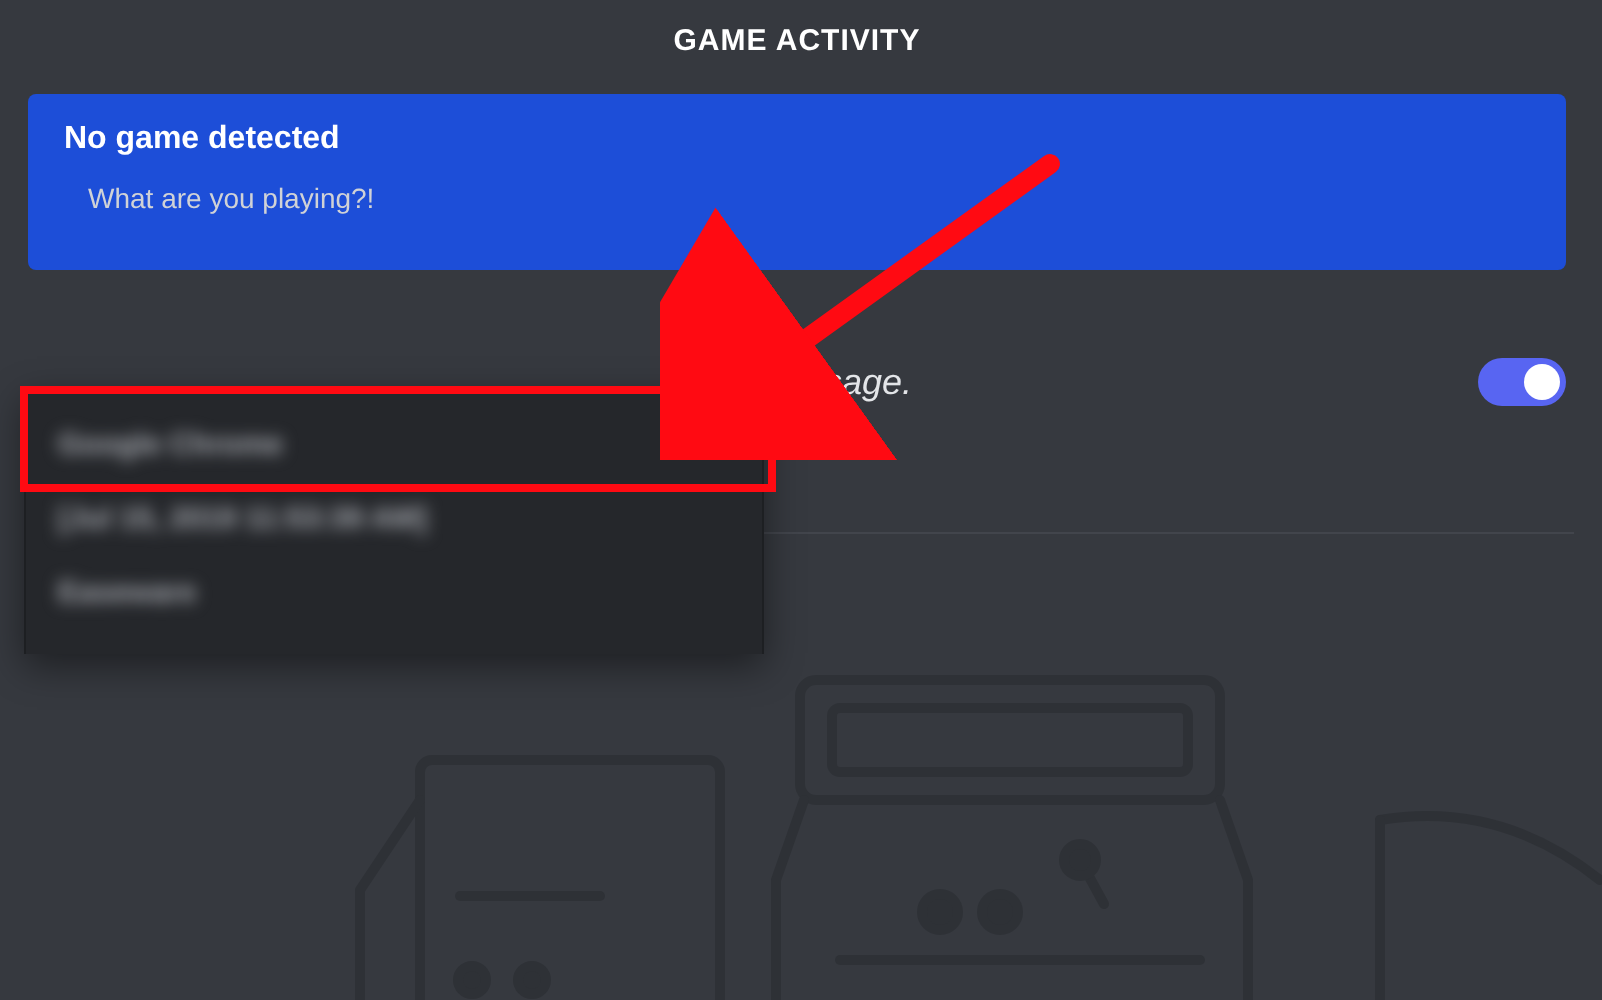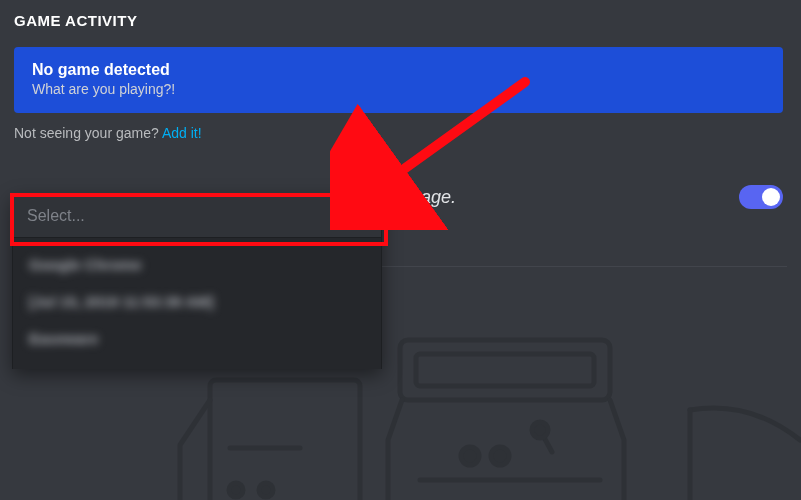--- a/index.html
+++ b/index.html
@@ -7,29 +7,29 @@
     width:801px;height:500px;
     background:#36393f;
     font-family:"Helvetica Neue",Helvetica,Arial,sans-serif;
     color:#dcddde;
     position:relative;
     overflow:hidden;
   }
   .page{padding:12px 18px 0 14px}
   .section-title{
     font-size:15px;font-weight:700;letter-spacing:.5px;
-    color:#ffffff;margin:0 0 18px 0;
+    color:#ffffff;margin:0 0 18px 0;text-align:center;
   }
   .no-game-card{
     background:#1d4ed8;
     border-radius:4px;
     padding:14px 18px 16px 18px;
   }
   .no-game-title{color:#ffffff;font-weight:700;font-size:16px;margin:0 0 2px 0}
-  .no-game-sub{color:#d0d2d6;font-size:14px;margin:0}
+  .no-game-sub{color:#d0d2d6;font-size:14px;margin:12px}
   .not-seeing{
     margin:12px 0 0 0;font-size:14px;color:#b9bbbe;
   }
   .add-link{color:#00aff4;cursor:pointer}
   .status-row{
     position:relative;margin-top:46px;height:28px;font-style:italic;
   }
   .status-text{
     position:absolute;left:398px;top:0;
     color:#e3e5e8;font-size:18px;
@@ -98,23 +98,20 @@
 <body>
 
 <div class="page">
   <h2 class="section-title">GAME ACTIVITY</h2>
 
   <div class="no-game-card">
     <p class="no-game-title">No game detected</p>
     <p class="no-game-sub">What are you playing?!</p>
   </div>
 
-  <p class="not-seeing">
-    <span>Not seeing your game? </span><span class="add-link">Add it!</span>
-  </p>
 
   <div class="status-row">
     <span class="status-text">sage.</span>
     <div class="toggle">
       <div class="knob"></div>
     </div>
   </div>
 </div>
 
 <div class="divider"></div>
@@ -139,28 +136,20 @@
       <circle cx="370" cy="150" r="8" fill="#2e3136"></circle>
       <path d="M250 200 h180"></path>
 
       <path d="M520 130 q60 -10 110 30"></path>
       <path d="M520 250 L520 130"></path>
     </g>
   </svg>
 </div>
 
 <div class="dd-wrap">
-  <div class="dd-head">
-    <span>Select...</span>
-    <span class="chev">
-      <svg width="18" height="18" viewBox="0 0 24 24">
-          <path d="M6 9l6 6 6-6" fill="none" stroke="#e8e9eb" stroke-width="2.5" stroke-linecap="round" stroke-linejoin="round"></path>
-        </svg>
-    </span>
-  </div>
   <div class="dd-body">
     <div class="dd-item">Google Chrome</div>
     <div class="dd-item">[Jul 15, 2019 11:53:39 AM]</div>
     <div class="dd-item">Easeware</div>
   </div>
 </div>
 
 <div class="hl"></div>
 
 <div class="arrow">

